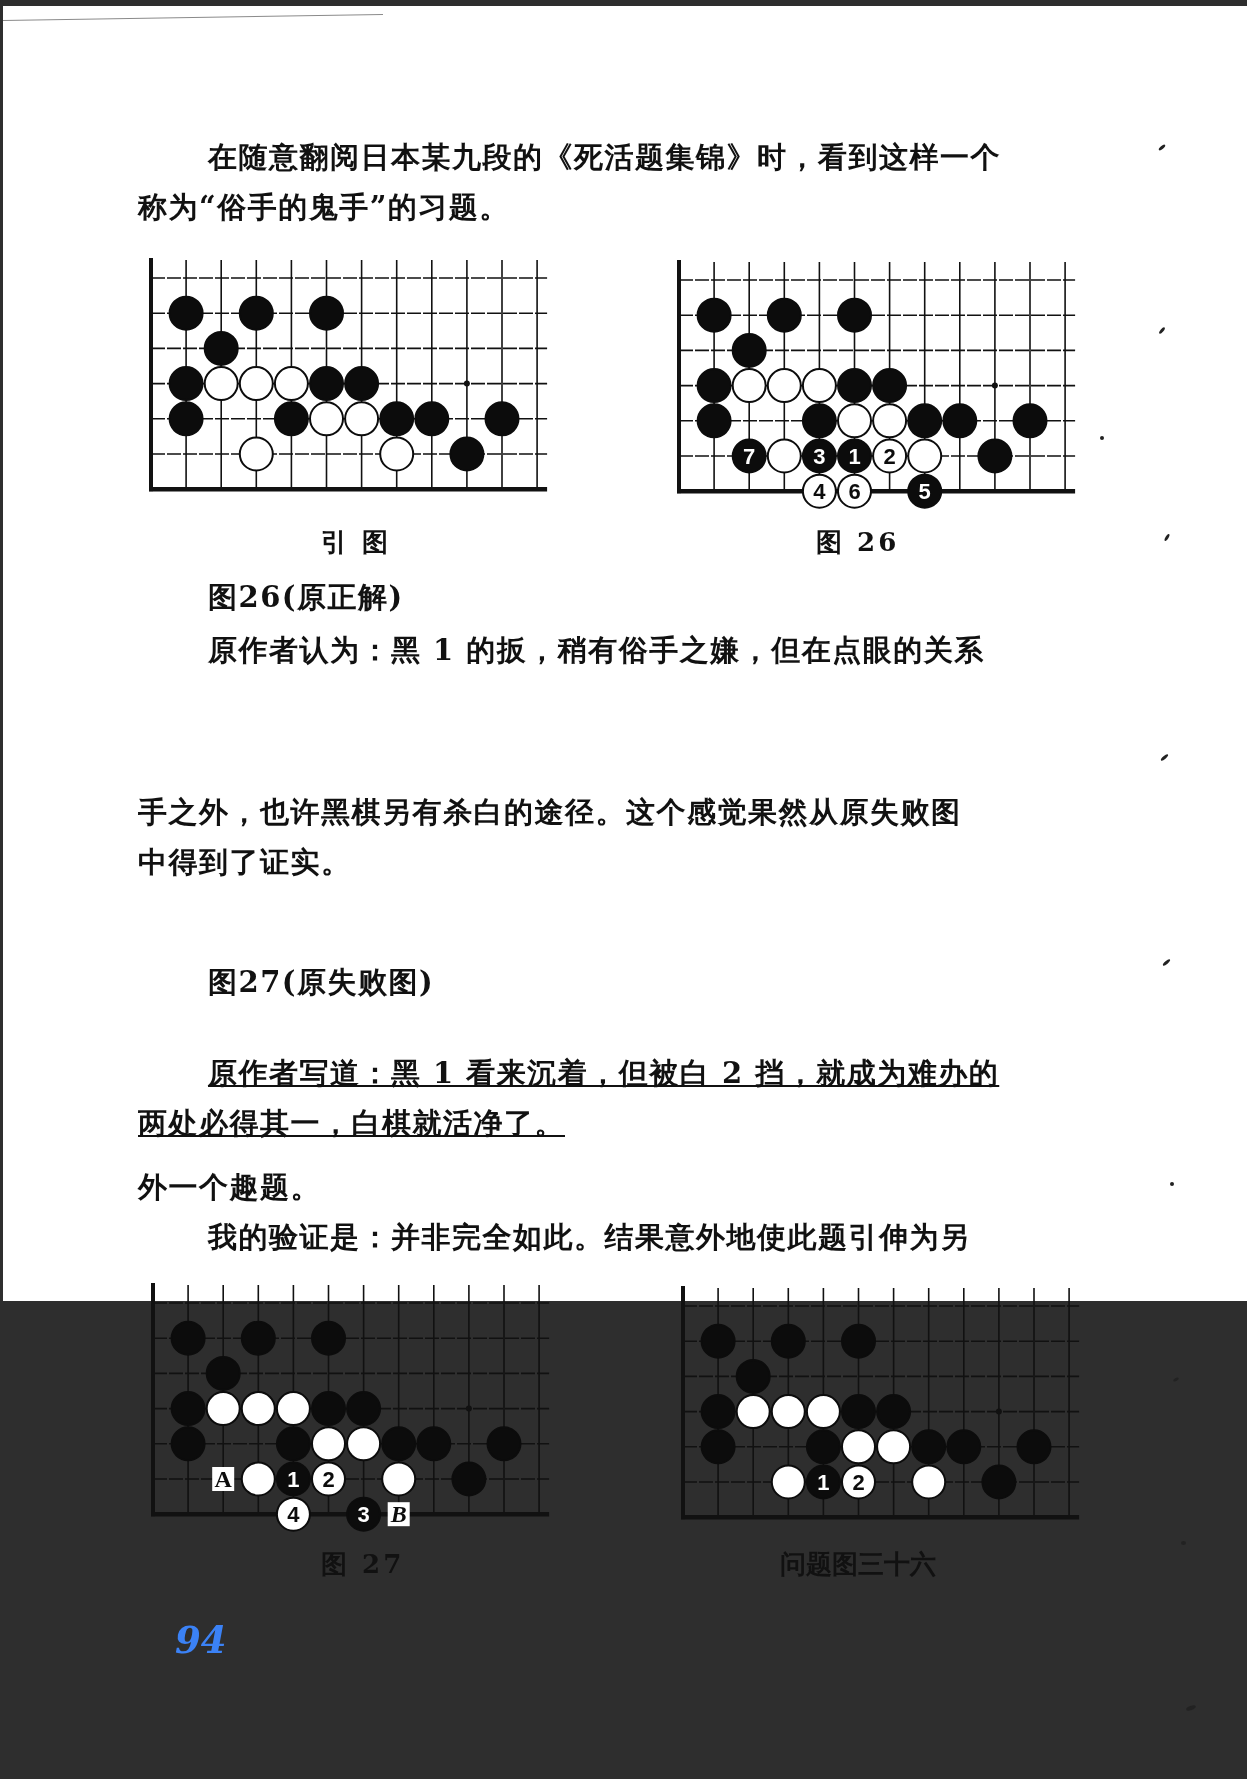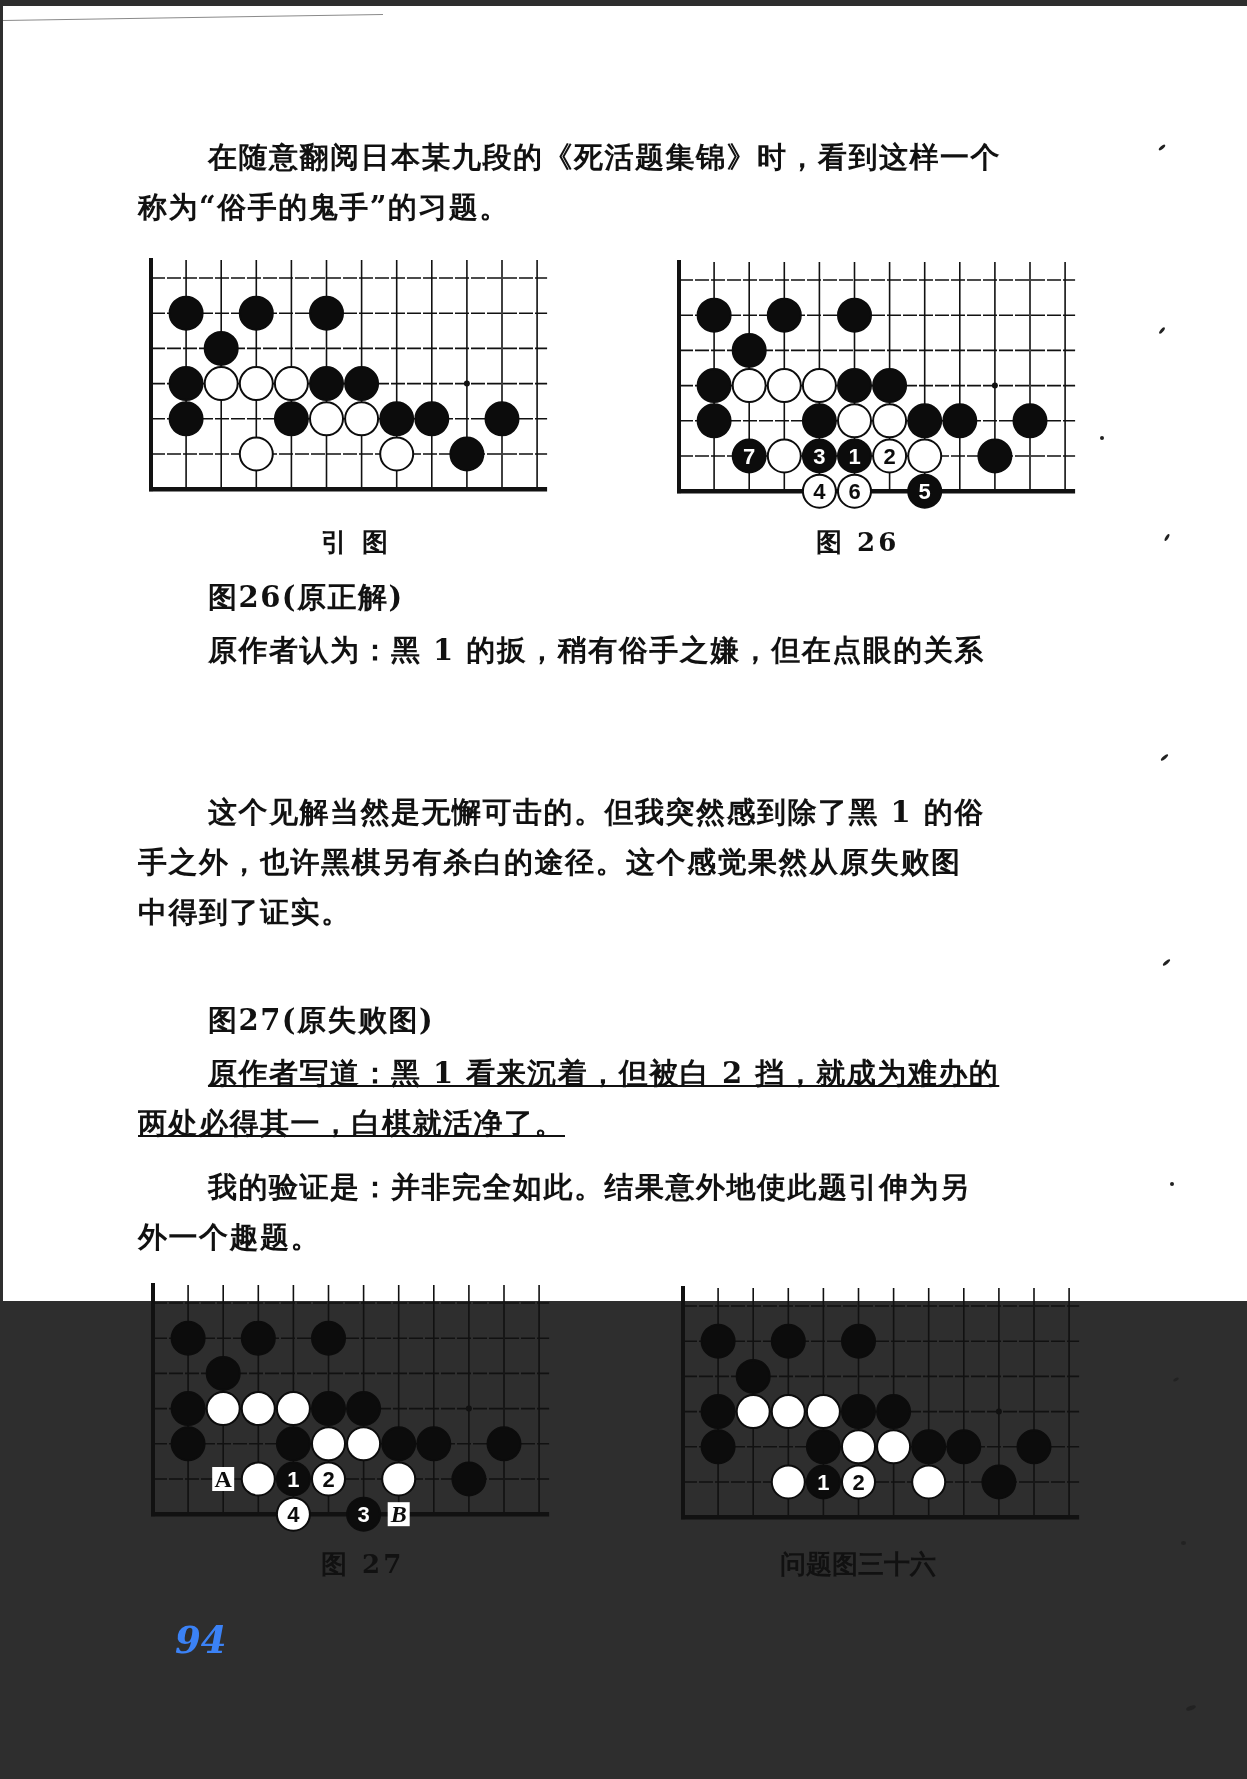--- a/index.html
+++ b/index.html
@@ -244,37 +244,36 @@
 
   <div class="para" style="top:566px;">
     <span class="line indent">图26(原正解)</span>
   </div>
 
   <div class="para" style="top:619px;">
     <span class="line indent">原作者认为：黑 1 的扳，稍有俗手之嫌，但在点眼的关系</span>
   </div>
 
   <div class="para" style="top:781px;">
-    <span class="line indent">这个见解当然是无懈可击的。但我突然感到除了黑 1 的俗</span>
     <span class="line">手之外，也许黑棋另有杀白的途径。这个感觉果然从原失败图</span>
     <span class="line">中得到了证实。</span>
   </div>
 
-  <div class="para" style="top:989px;">
+  <div class="para" style="top:951px;">
     <span class="line indent">图27(原失败图)</span>
   </div>
 
   <div class="para" style="top:1042px;text-decoration:underline;">
     <span class="line indent">原作者写道：黑 1 看来沉着，但被白 2 挡，就成为难办的</span>
     <span class="line">两处必得其一，白棋就活净了。</span>
   </div>
 
   <div class="para" style="top:1156px;">
+    <span class="line">外一个趣题。</span>
     <span class="line indent">我的验证是：并非完全如此。结果意外地使此题引伸为另</span>
-    <span class="line">外一个趣题。</span>
   </div>
 
   <svg class="board" id="board-2" style="left:137px;top:1277px;" width="420" height="290">
       <line x1="48.1" y1="2" x2="48.1" y2="231.20000000000002" stroke="#111" stroke-width="1.6"></line>
       <line x1="83.2" y1="2" x2="83.2" y2="231.20000000000002" stroke="#111" stroke-width="1.6"></line>
       <line x1="118.30000000000001" y1="2" x2="118.30000000000001" y2="231.20000000000002" stroke="#111" stroke-width="1.6"></line>
       <line x1="153.4" y1="2" x2="153.4" y2="231.20000000000002" stroke="#111" stroke-width="1.6"></line>
       <line x1="188.5" y1="2" x2="188.5" y2="231.20000000000002" stroke="#111" stroke-width="1.6"></line>
       <line x1="223.60000000000002" y1="2" x2="223.60000000000002" y2="231.20000000000002" stroke="#111" stroke-width="1.6"></line>
       <line x1="258.70000000000005" y1="2" x2="258.70000000000005" y2="231.20000000000002" stroke="#111" stroke-width="1.6"></line>

